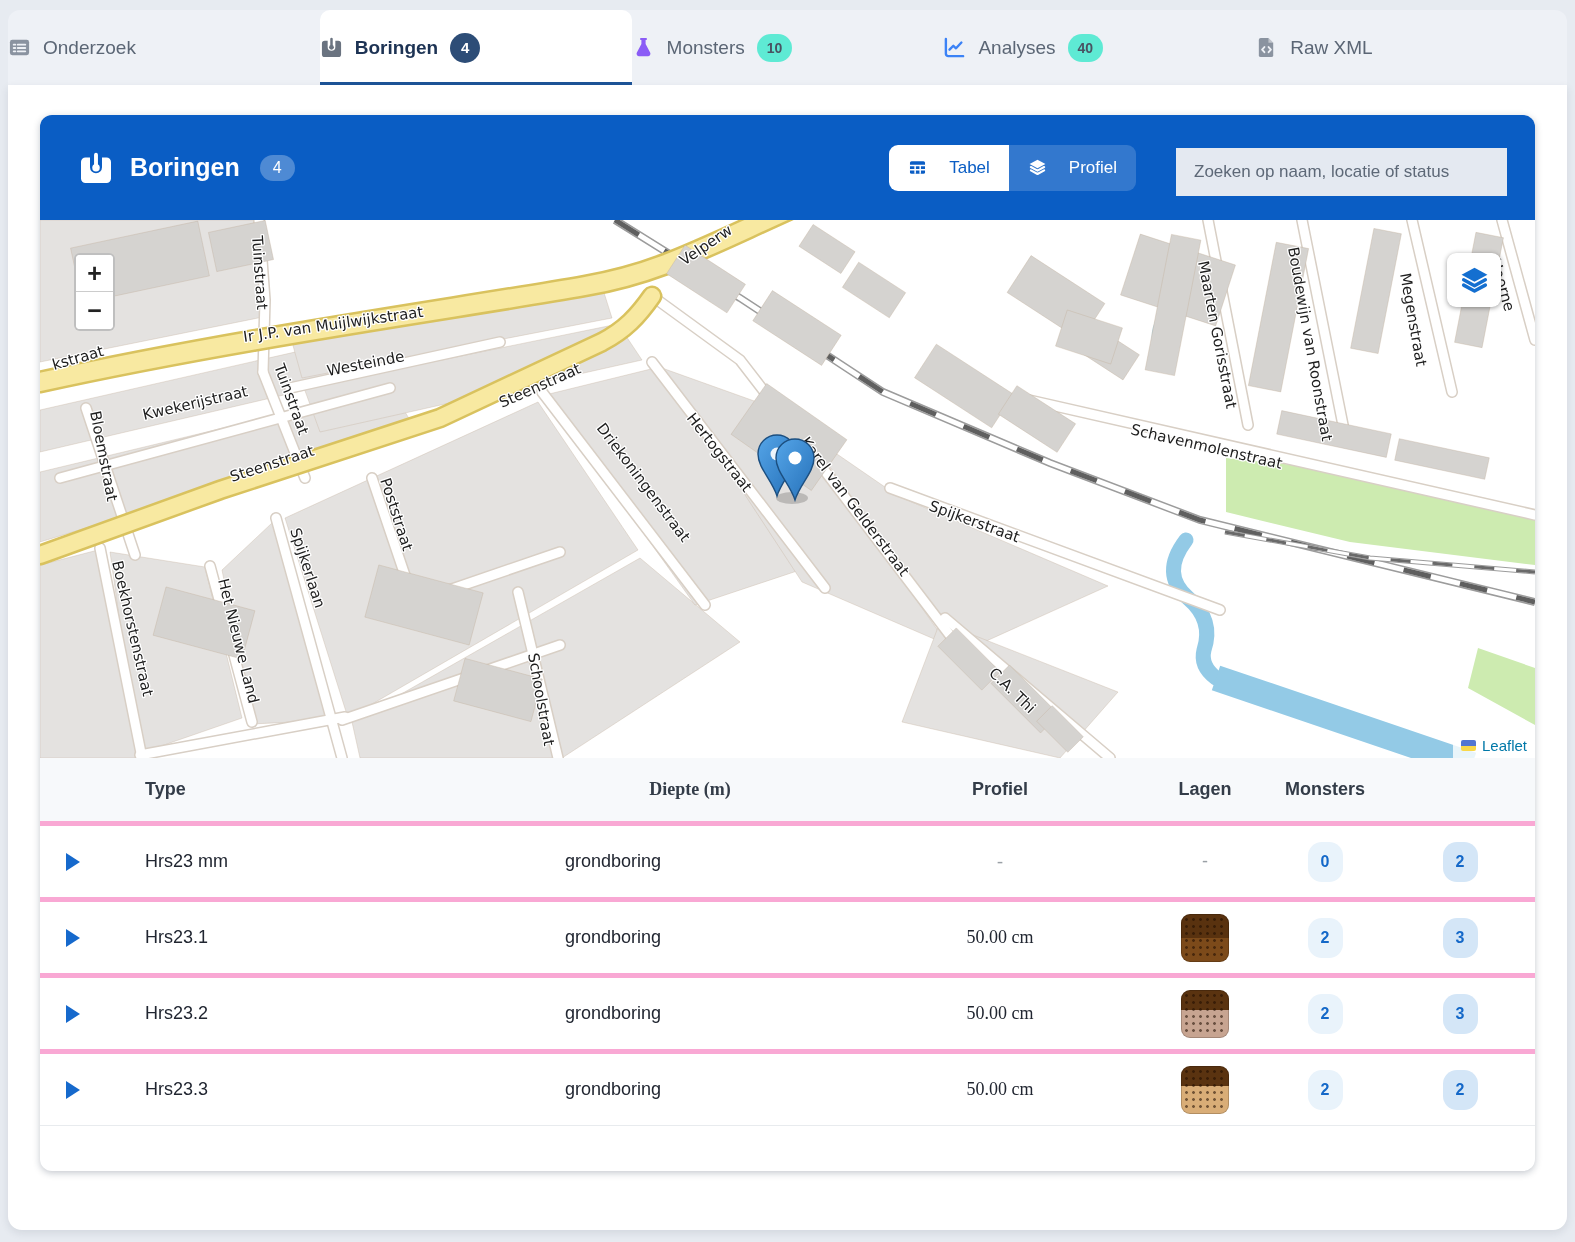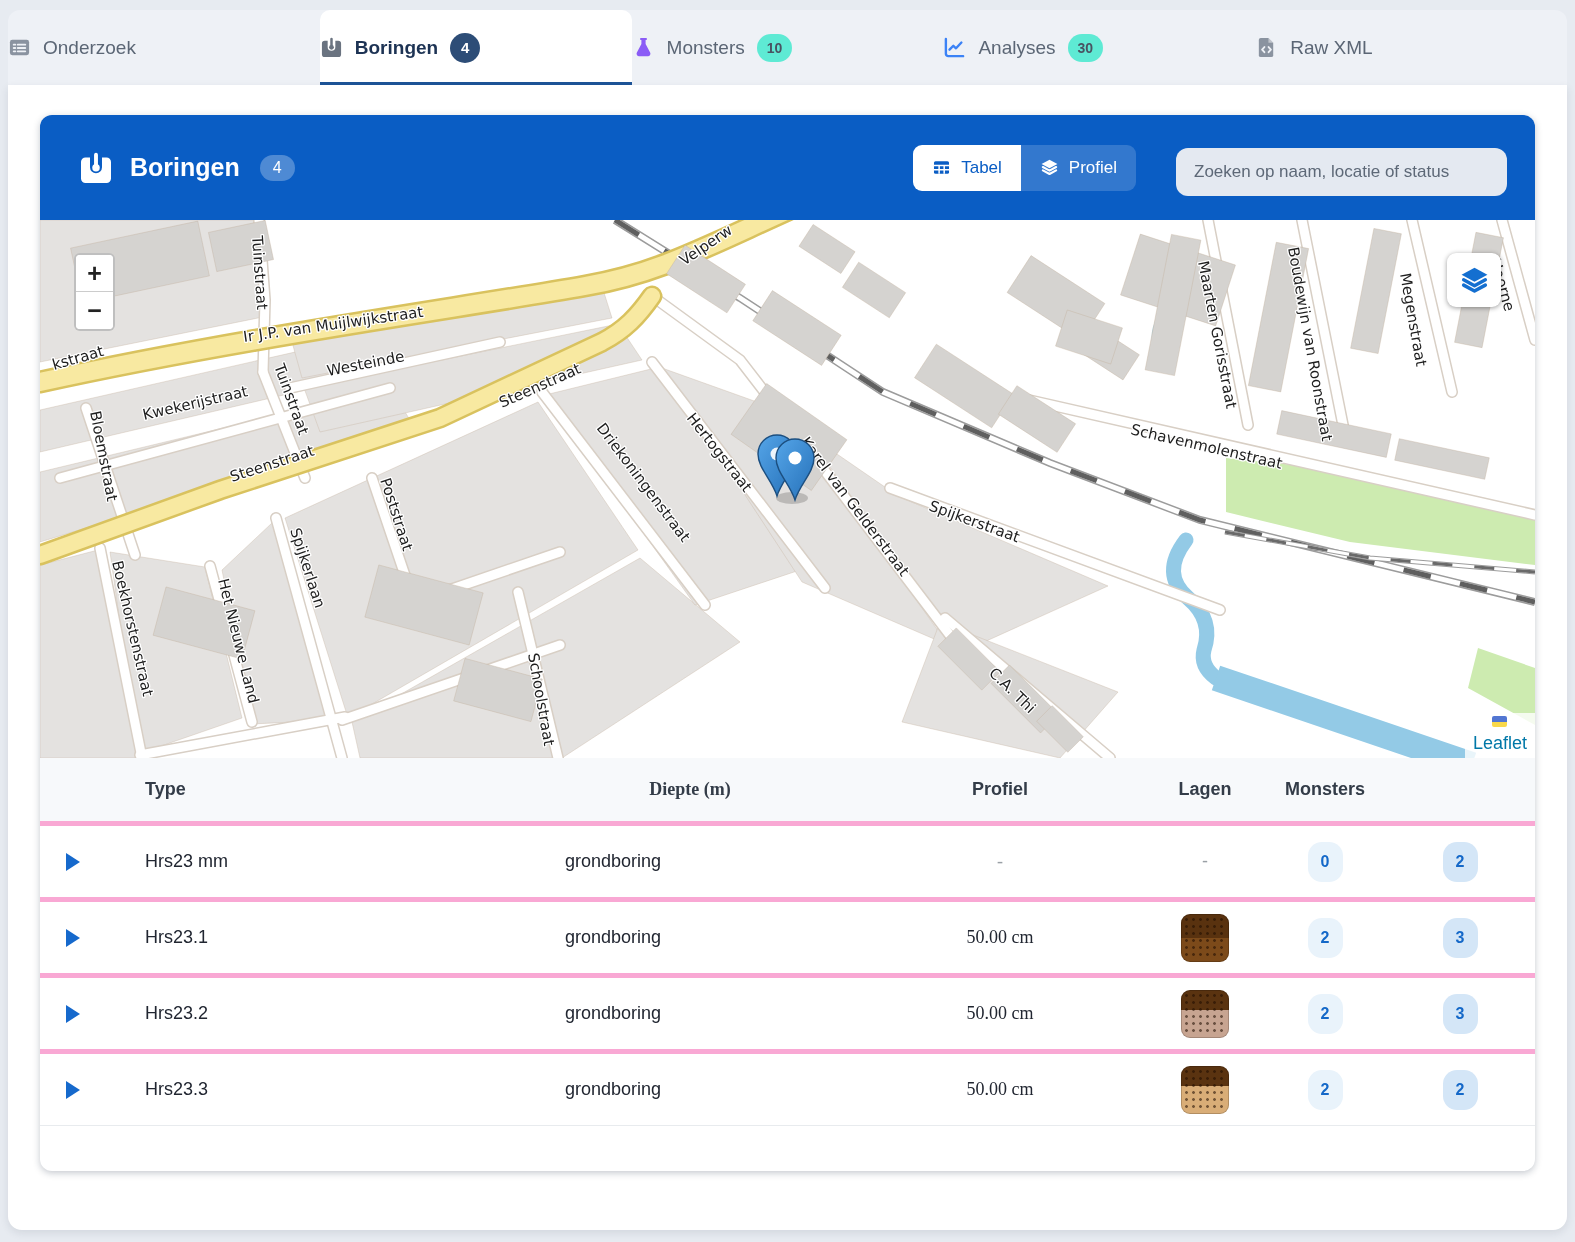--- a/index.html
+++ b/index.html
@@ -57,30 +57,30 @@
   }
   .hicon { width:36px; height:36px; color:#ffffff; flex:none; }
   .htitle { color:#fff; font-size:25px; font-weight:bold; }
   .hcount {
     background:rgba(255,255,255,.28); color:#fff; border-radius:15px;
     padding:4px 13px; font-size:16px; margin-left:4px;
   }
   .spacer { flex:1; }
   .vtoggle { display:flex; border-radius:9px; overflow:hidden; }
   .vt-btn {
-    height:46px; padding:0 19px; display:flex; align-items:center; gap:10px;
+    height:46px; padding:0 19px; display:flex; align-items:center; gap:22px;
     font-size:17px; border:none; cursor:pointer;
   }
   .vt-btn .vicon { width:19px; height:19px; }
   .vt-btn.on { background:#ffffff; color:#0a5dc4; font-weight:normal; }
   .vt-btn.on .vicon { color:#0a5dc4; }
   .vt-btn.off { background:rgba(255,255,255,.17); color:#ffffff; }
   .vt-btn.off .vicon { color:#fff; }
   .search {
-    width:331px; height:48px; border:none; border-radius:12px; background:#e4e9f1;
+    width:331px; height:48px; border:none; border-radius:0; background:#e4e9f1;
     font-size:17px; color:#0369a1; padding:0 18px; margin-left:24px;
     font-family:"Liberation Sans", sans-serif; outline:none;margin-top:8px;
   }
   .search::placeholder { color:#5d6877; opacity:1; }
 
   
   .map { position:relative; height:538px; background:#fff; overflow:hidden; }
   .map svg.base { position:absolute; inset:0; display:block; }
   .zoomctl {
     position:absolute; top:33px; left:34px; width:41px;
@@ -94,21 +94,21 @@
   .zbtn:first-child { border-bottom:1px solid #ccc; }
   .layersctl {
     position:absolute; top:33px; right:34px; width:54px; height:54px; z-index:5;
     background:#fff; border-radius:9px; box-shadow:0 1px 5px rgba(0,0,0,.4);
     display:flex; align-items:center; justify-content:center; cursor:pointer;
   }
   .layersctl .licon { width:31px; height:31px; color:#146fd0; }
   .attrib {
     position:absolute; right:0; bottom:0; z-index:5;
     background:rgba(255,255,255,.8); padding:3px 8px 4px 8px;
-    font-size:18px; display:flex; align-items:center; gap:6px;flex-direction:column;
+    font-size:15px; display:flex; align-items:center; gap:6px;
   }
   .attrib .flag { width:15px; height:11px; border-radius:2px; display:inline-block;
     background:linear-gradient(180deg,#5276d2 0 50%,#f9d84a 50% 100%); }
   .attrib a { color:#0078a8; text-decoration:none; }
 
   
   .trow {
     display:grid; grid-template-columns:65px 420px 330px 290px 120px 120px 150px;
     align-items:center;
   }
@@ -210,21 +210,21 @@
           <use href="#i-flask"></use>
         </svg>
       <span>Monsters</span>
       <span class="badge-gray">10</span>
     </div>
     <div class="tab">
       <svg class="ticon blue">
           <use href="#i-chart"></use>
         </svg>
       <span>Analyses</span>
-      <span class="badge-gray">30</span>
+      <span class="badge-gray">40</span>
     </div>
     <div class="tab">
       <svg class="ticon">
           <use href="#i-file"></use>
         </svg>
       <span>Raw XML</span>
     </div>
   </div>
 
   <div class="content">

